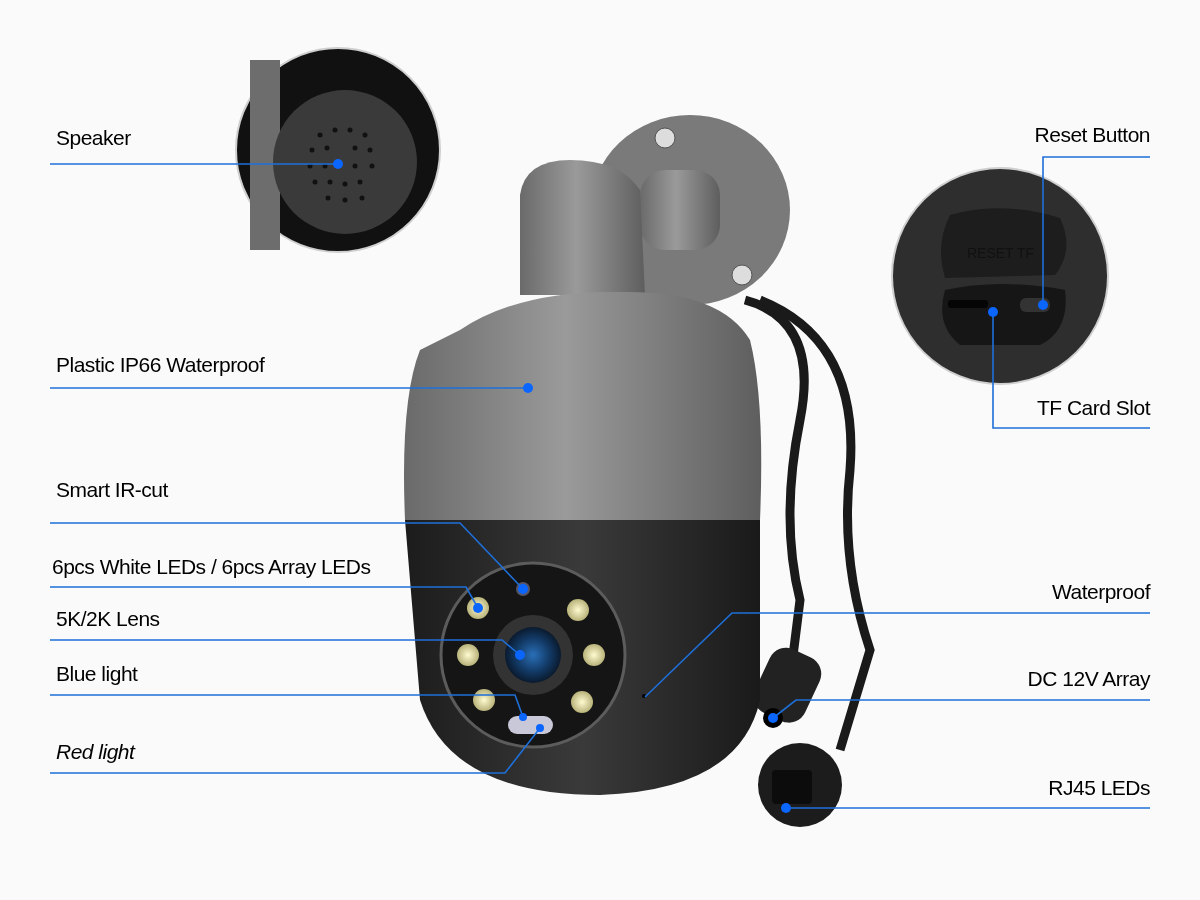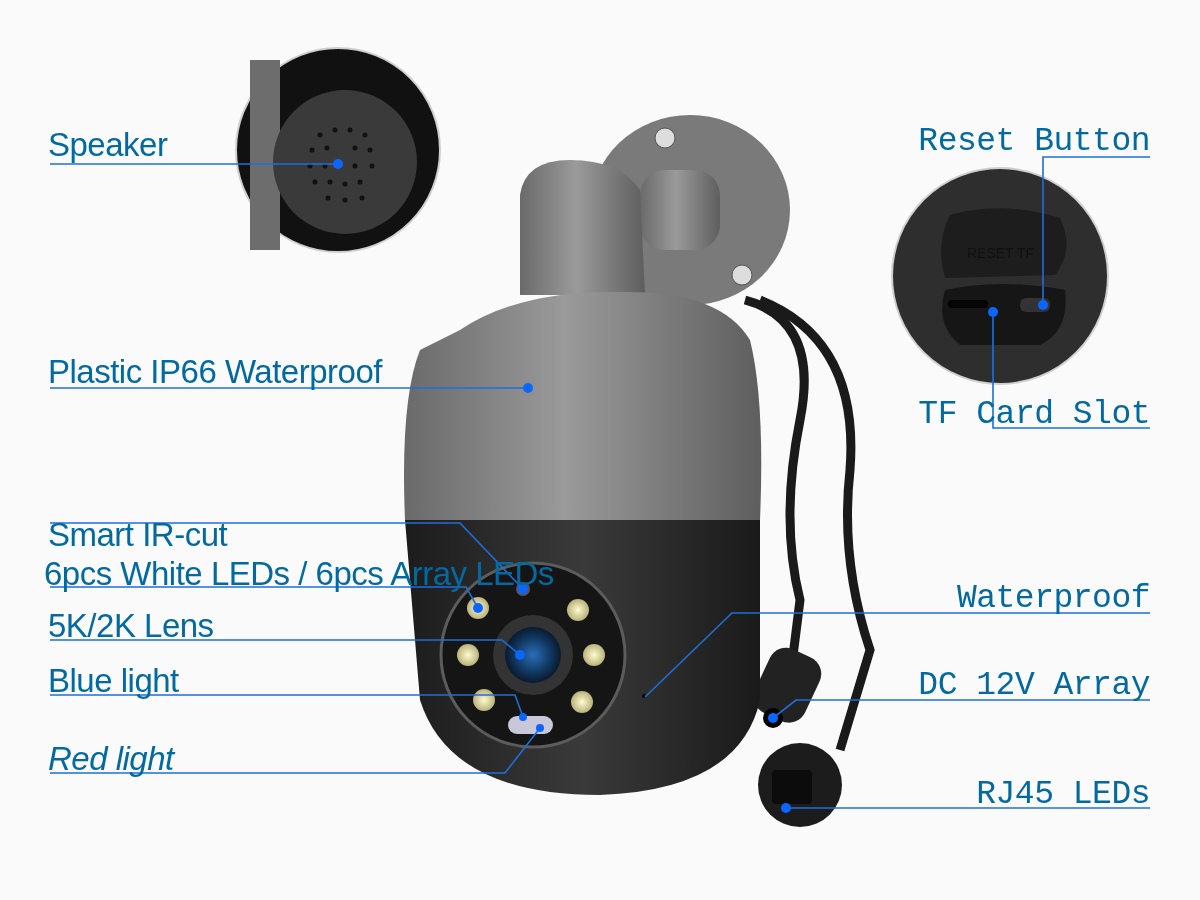--- a/index.html
+++ b/index.html
@@ -1,19 +1,19 @@
 <!DOCTYPE html>
 <html><head>
 <meta charset="utf-8">
 <style>
   html, body { margin:0; padding:0; }
   body { width:1200px; height:900px; background:#fafafa; position:relative; overflow:hidden;
          font-family:"Liberation Sans", sans-serif; }
-  .label { position:absolute; font-size:33px; color:#0369a1; letter-spacing:-0.5px; white-space:nowrap; }
-  .label.right { text-align:right;font-family:Liberation Mono, monospace; }
+  .label { position:absolute; font-size:21px; color:#000000; letter-spacing:-0.5px; white-space:nowrap;margin-left:8px; }
+  .label.right { text-align:right; }
   svg.art { position:absolute; left:0; top:0; }
 </style>
 </head>
 <body>
 
 <svg class="art" width="1200" height="900" viewBox="0 0 1200 900">
   <defs>
     <linearGradient id="gray" x1="0" x2="1">
       <stop offset="0" stop-color="#6a6a6a"></stop>
         <stop offset="0.45" stop-color="#9a9a9a"></stop>
@@ -135,21 +135,21 @@
     <circle cx="540" cy="728" r="4"></circle>
       <circle cx="1043" cy="305" r="5"></circle>
     <circle cx="993" cy="312" r="5"></circle>
       <circle cx="773" cy="718" r="5"></circle>
     <circle cx="786" cy="808" r="5"></circle>
   </g>
 </svg>
 
 <div class="label" style="left:48px;top:126px;">Speaker</div>
 <div class="label" style="left:48px;top:353px;">Plastic IP66 Waterproof</div>
-<div class="label" style="left:48px;top:516px;">Smart IR-cut</div>
+<div class="label" style="left:48px;top:478px;">Smart IR-cut</div>
 <div class="label" style="left:44px;top:555px;">6pcs White LEDs / 6pcs Array LEDs</div>
 <div class="label" style="left:48px;top:607px;">5K/2K Lens</div>
 <div class="label" style="left:48px;top:662px;">Blue light</div>
 <div class="label" style="left:48px;top:740px;font-style:italic;">Red light</div>
 <div class="label right" style="right:50px;top:123px;">Reset Button</div>
 <div class="label right" style="right:50px;top:396px;">TF Card Slot</div>
 <div class="label right" style="right:50px;top:580px;">Waterproof</div>
 <div class="label right" style="right:50px;top:667px;">DC 12V Array</div>
 <div class="label right" style="right:50px;top:776px;">RJ45 LEDs</div>
 

